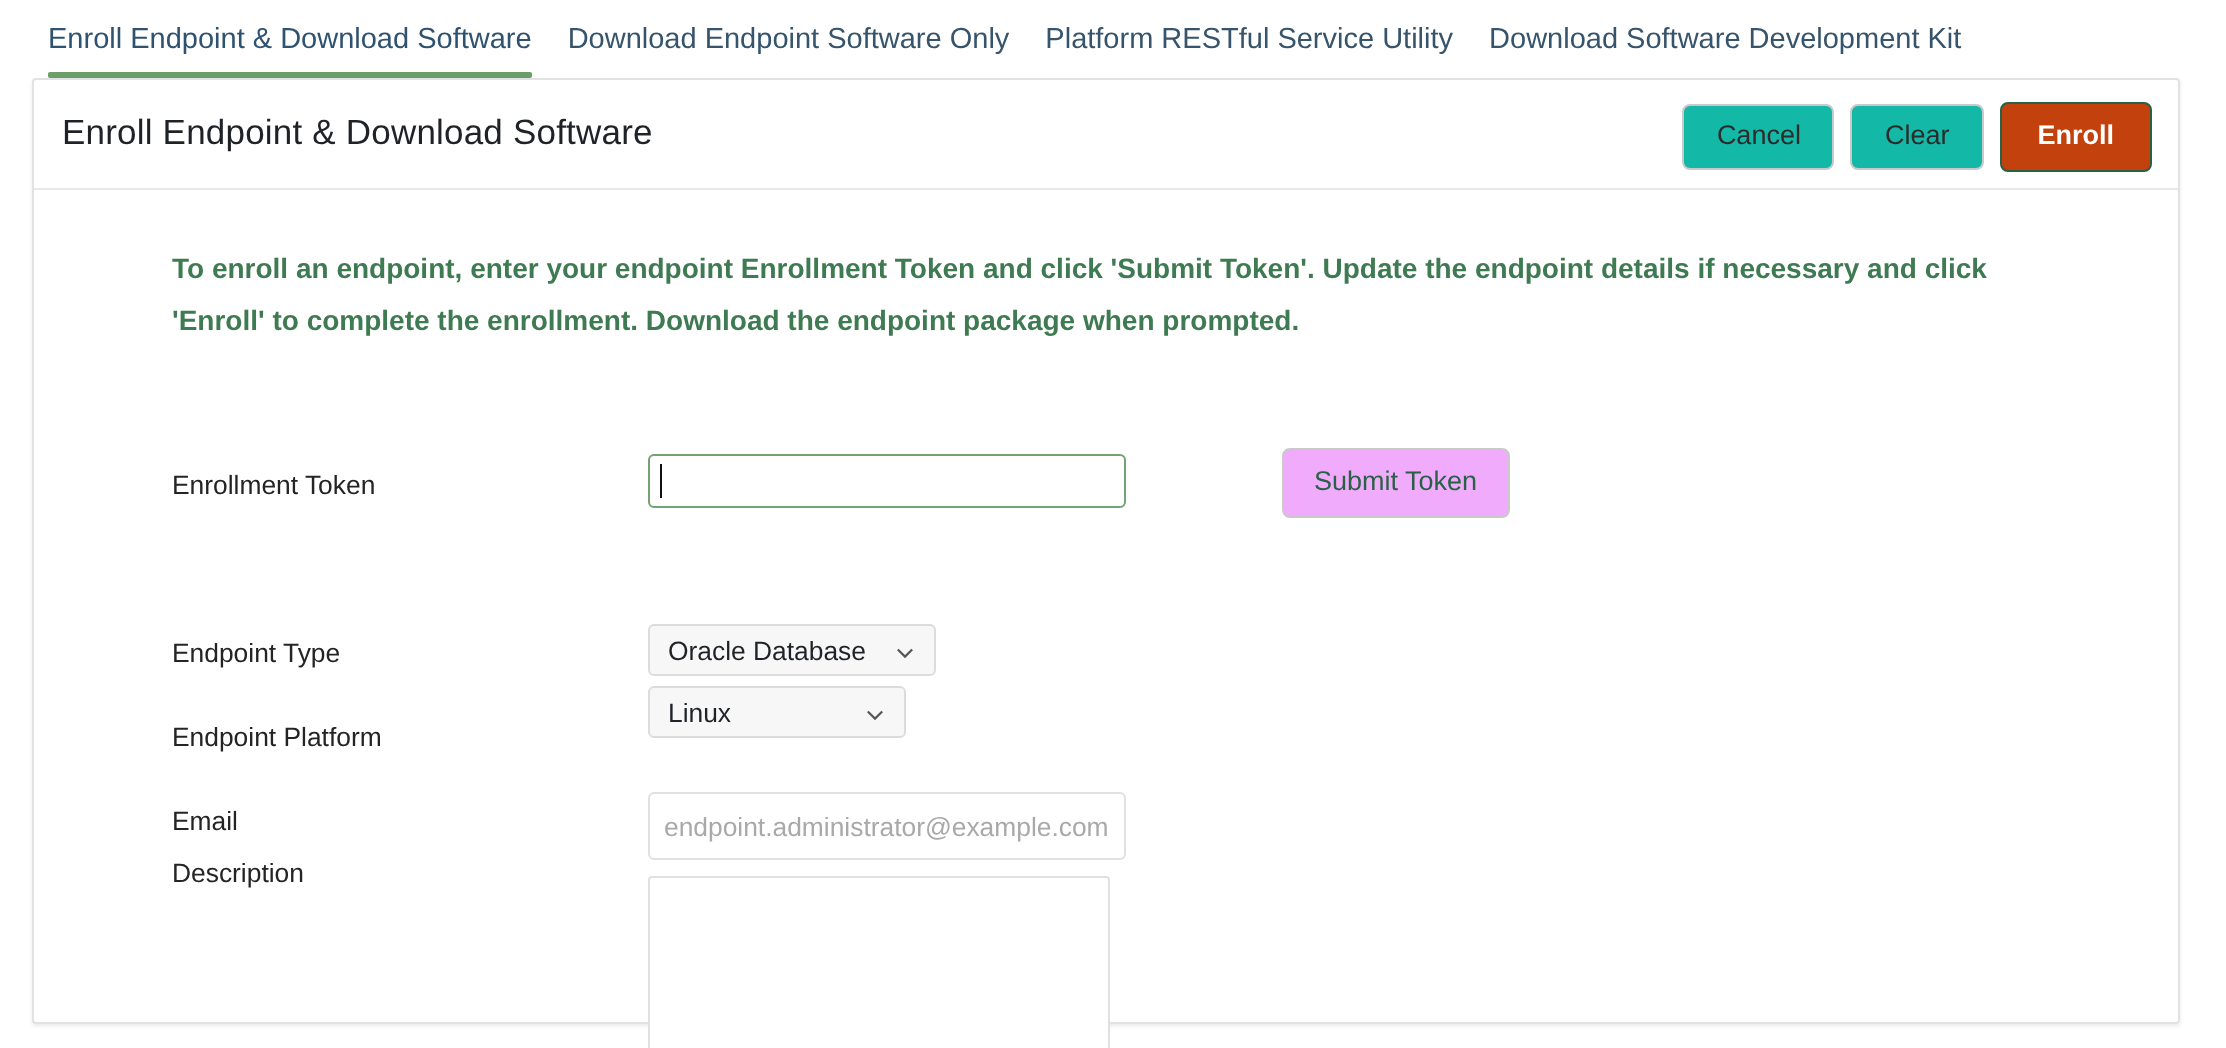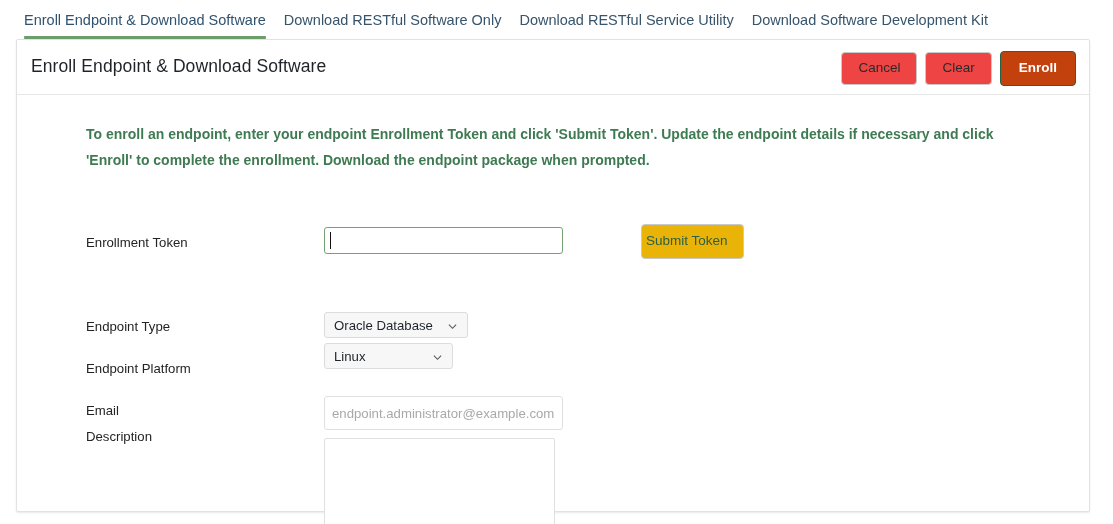--- a/index.html
+++ b/index.html
@@ -88,21 +88,21 @@
     font-family: "Liberation Sans", sans-serif;
     font-size: 13.5px;
     line-height: 16px;
     padding: 7px 16px 8px 16px;
     border-radius: 4px;
     cursor: pointer;
     box-sizing: border-box;
     white-space: nowrap;
   }
   .btn-outline {
-    background: #ef4444;
+    background: #14b8a6;
     border: 1px solid #c9c9c9;
     color: #2b2b2b;
   }
   .btn-primary {
     background: #c2410c;
     border: 1px solid #2a6045;
     color: #ffffff;
     font-weight: bold;
     padding: 8px 18px 9px 18px;
   }
@@ -153,22 +153,22 @@
     left: 313px;
     top: 137px;
     width: 1px;
     height: 17px;
     background: #111;
   }
   #submit-token-btn {
     position: absolute;
     left: 624px;
     top: 129px;
-    padding: 8px 15px 9px 4px;
-    background: #eab308;
+    padding: 8px 15px 9px 15px;
+    background: #f0abfc;
     border: 1px solid #c9c9c9;
     border-radius: 4px;
     font-size: 13.5px;
     line-height: 16px;
     color: #2a6045;
     cursor: pointer;
     box-sizing: border-box;
   }
 
   
@@ -257,24 +257,24 @@
 </style>
 </head>
 <body>
 
 <div id="tabstrip">
   <div class="tab first active">
     <span>Enroll Endpoint &amp; Download Software</span>
     <span class="underline"></span>
   </div>
   <div class="tab">
-    <span>Download RESTful Software Only</span>
+    <span>Download Endpoint Software Only</span>
   </div>
   <div class="tab">
-    <span>Download RESTful Service Utility</span>
+    <span>Platform RESTful Service Utility</span>
   </div>
   <div class="tab">
     <span>Download Software Development Kit</span>
   </div>
 </div>
 
 <div id="card">
 
   <div id="card-header">
     <div id="card-title">Enroll Endpoint &amp; Download Software</div>

